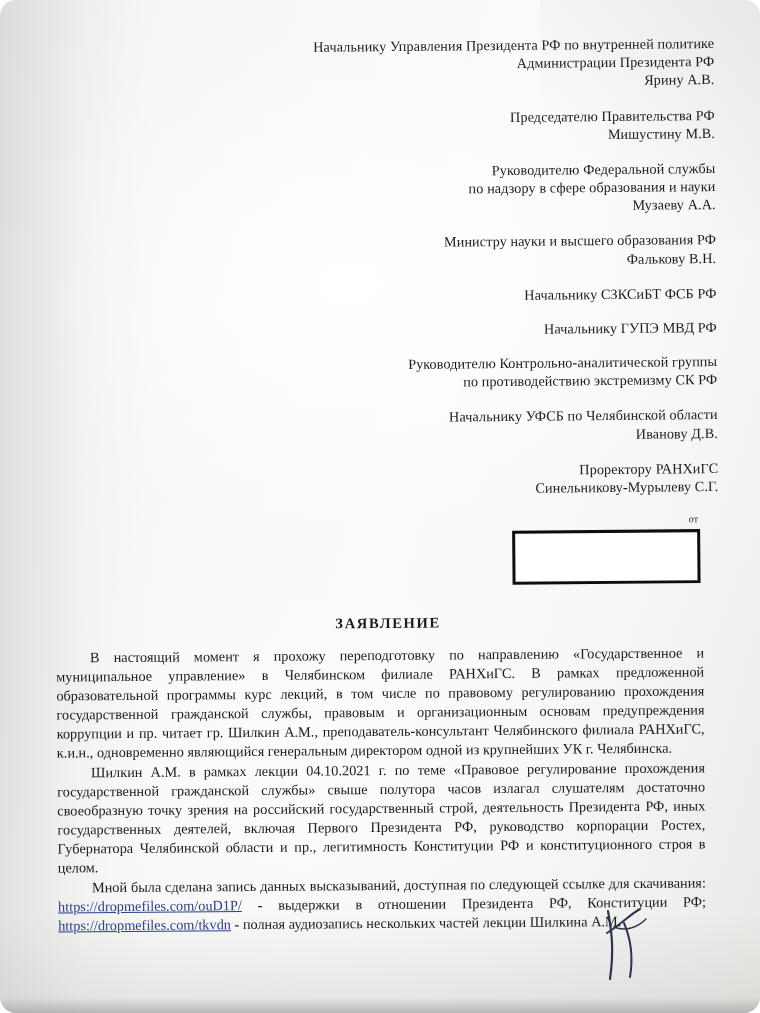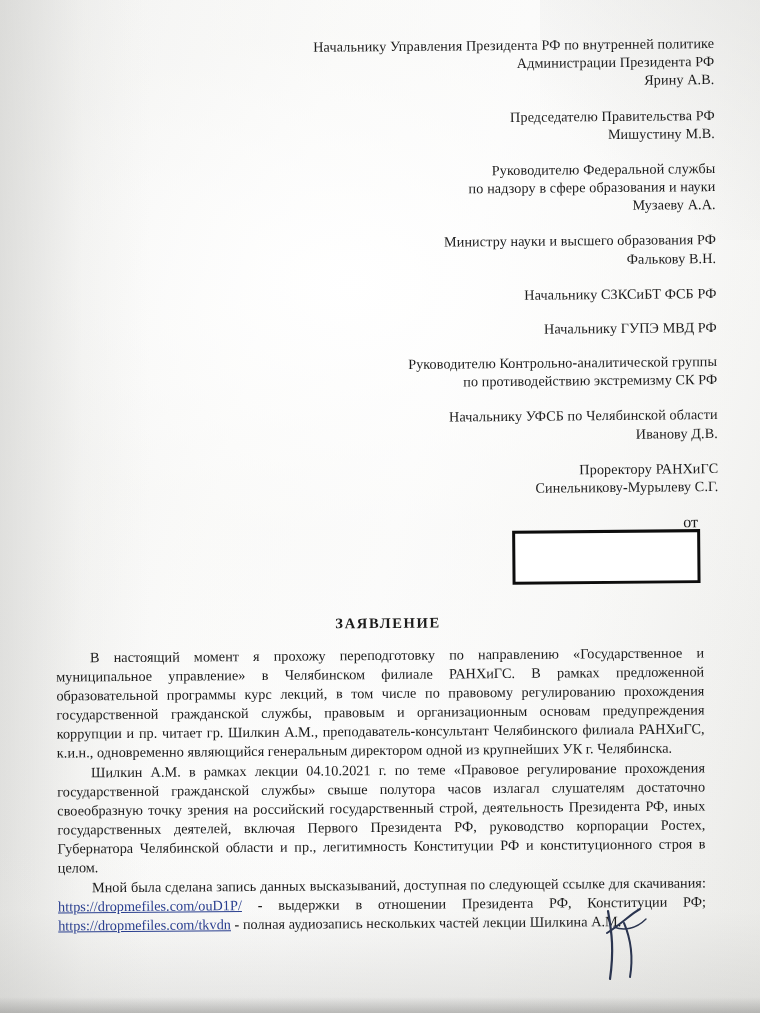--- a/index.html
+++ b/index.html
@@ -15,20 +15,21 @@
     color: #1c1c1c;
   }
   .page {
     position: relative;
     width: 760px;
     height: 1013px;
     background:
       radial-gradient(ellipse 620px 420px at 46% 28%, rgba(255,255,255,0.9) 0%, rgba(243,243,241,0.35) 60%, rgba(232,232,230,0.15) 100%),
       linear-gradient(105deg, #ececeb 0%, #f7f7f6 14%, #fdfdfc 34%, #ffffff 52%, #fbfbfa 72%, #f2f2f0 88%, #e9e9e6 100%);
     overflow: hidden;
+    border-radius: 16px;
   }
   
   .shade-left {
     position: absolute;
     left: 0; top: 0;
     width: 150px; height: 100%;
     background: linear-gradient(90deg, rgba(205,205,202,0.55) 0%, rgba(228,228,225,0.25) 55%, rgba(255,255,255,0) 100%);
     pointer-events: none;
   }
   .shade-bottom {
@@ -74,21 +75,21 @@
     position: relative;
     margin-top: 22px;
     height: 72px;
     transform: rotate(-0.5deg);
     transform-origin: 100% 0;
   }
   .from-label {
     position: absolute;
     right: 16px;
     top: -4px;
-    font-size: 16px;
+    font-size: 10px;
   }
   .from-box {
     position: absolute;
     right: 14px;
     top: 12px;
     width: 182px;
     height: 48px;
     background: #ffffff;
     border: 3px solid #0d0d0d;
   }

